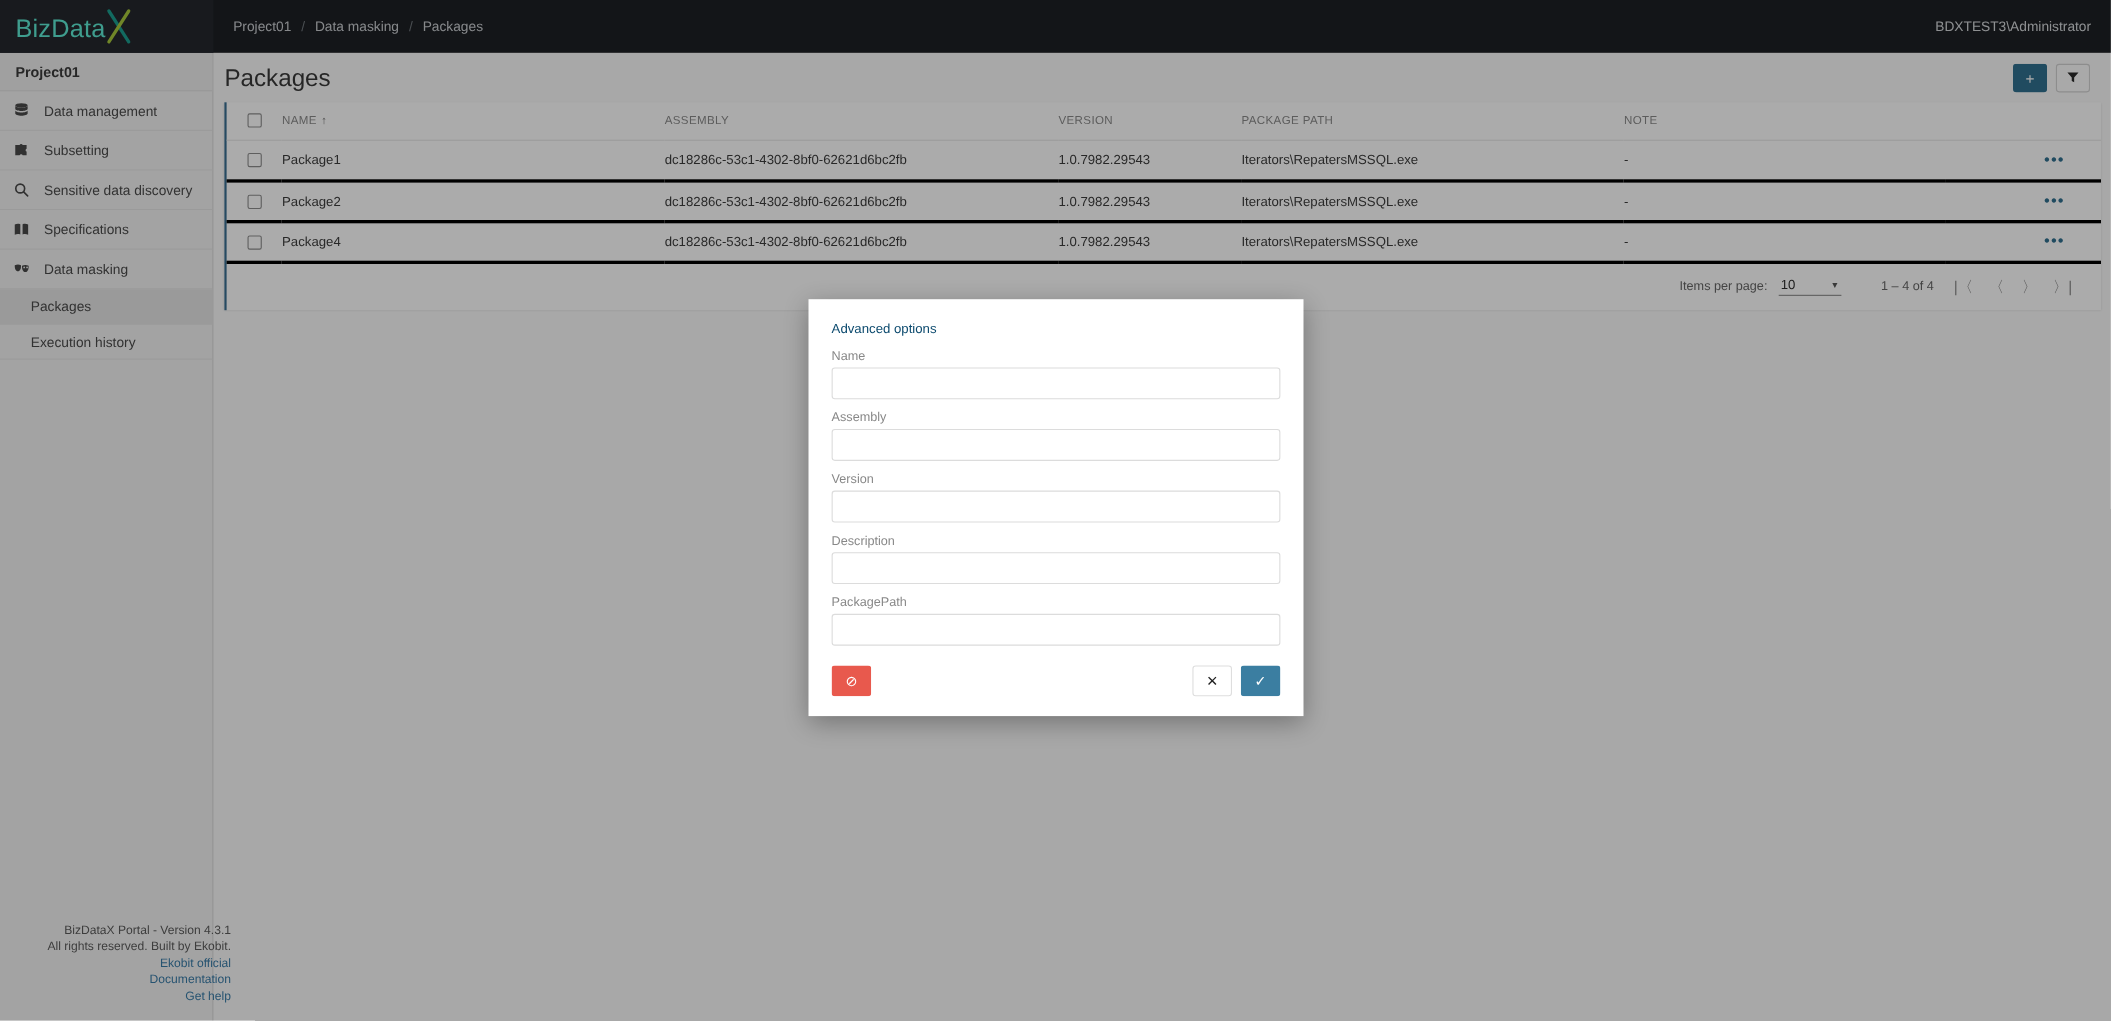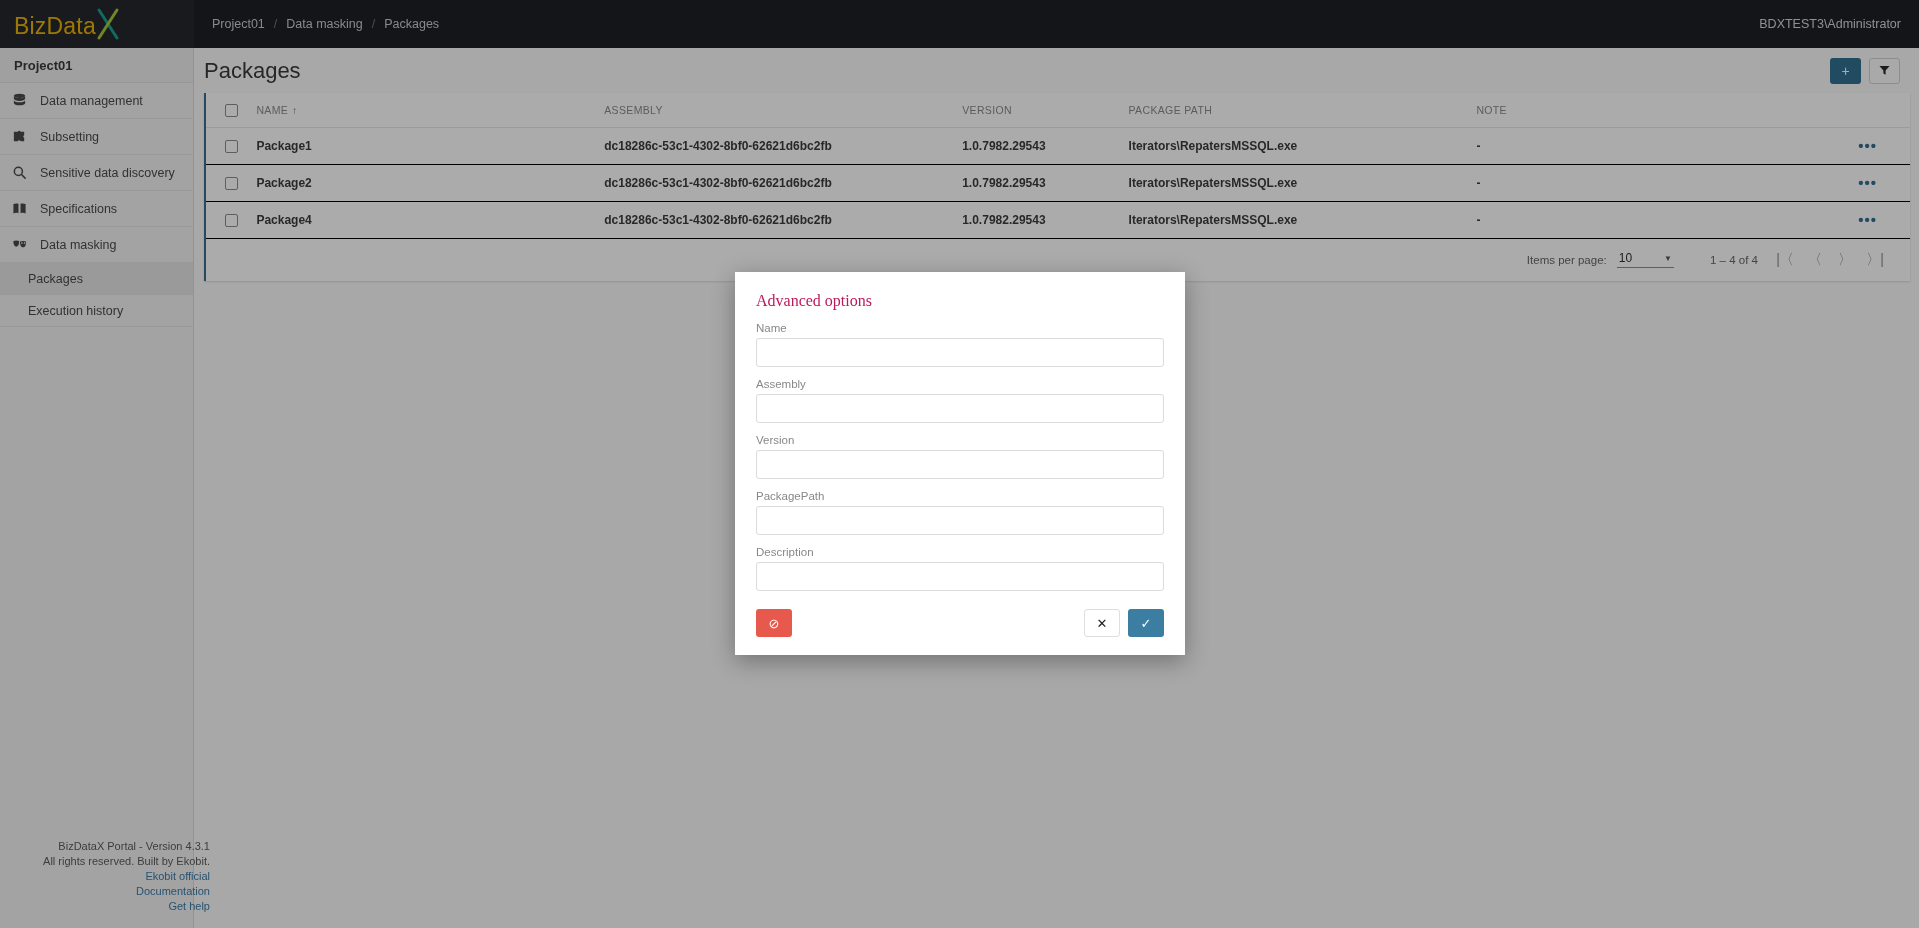--- a/index.html
+++ b/index.html
@@ -25,21 +25,21 @@
     display: flex; align-items: center;
     z-index: 5;
   }
   .logo-box {
     width: 194px; height: 48px;
     background: #24282d;
     display: flex; align-items: center;
     padding-left: 14px;
   }
   .logo-text {
-    font-size: 23px; color: #eab308;
+    font-size: 23px; color: #5eead4;
     letter-spacing: .2px; font-weight: 400;
     display: flex; align-items: baseline;
   }
   .logo-x {
     position: relative; width: 26px; height: 26px;
     display: inline-block; margin-left: -1px;
     top: 5px;
   }
   .logo-x svg { position: absolute; left: 0; top: -6px; }
   .breadcrumb {
@@ -135,21 +135,21 @@
   }
   table.grid { width: 100%; border-collapse: collapse; table-layout: fixed; }
   table.grid th {
     height: 34px; font-size: 10.5px; font-weight: 400;
     color: #8a8a8a; text-align: left; letter-spacing: .35px;
     border-bottom: 1px solid #e8e8e8;
     padding: 0;
   }
   table.grid td {
     height: 37px; font-size: 12px; color: #3d3d3d;
-    border-bottom: 1px solid #000000; padding: 0; font-weight: bold;
+    border-bottom: 3px solid #000000; padding: 0;
   }
   .c-check { width: 50px; padding-left: 19px !important; }
   .c-name  { width: 345px; }
   .c-asm   { width: 355px; }
   .c-ver   { width: 165px; }
   .c-path  { width: 345px; }
   .c-note  { width: 290px; }
   .c-act   { width: 140px; text-align: right; padding-right: 33px !important; }
   .cbox {
     width: 13px; height: 13px; border: 1px solid #8d8d8d;
@@ -184,21 +184,21 @@
     background: rgba(0,0,0,.33); z-index: 20;
   }
   .modal {
     position: absolute; left: 735px; top: 272px;
     width: 450px; background: #fff;
     box-shadow: 0 6px 22px rgba(0,0,0,.32);
     padding: 18px 21px 18px 21px;
     z-index: 21;
   }
   .modal-title {
-    font-size: 16px; color: #be185d; margin: 2px 0 12px 0; font-weight: 400; font-family: Liberation Serif, serif;
+    font-size: 12px; color: #0c4a6e; margin: 2px 0 12px 0; font-weight: 400;
   }
   .field { margin-bottom: 11px; }
   .field-label { font-size: 11.5px; color: #888; margin-bottom: 4px; display: block; }
   .field-input {
     width: 100%; height: 29px; border: 1px solid #dcdcdc; border-radius: 3px;
     background: #fff; font-size: 12px; color: #333; padding: 0 7px;
     font-family: "Liberation Sans", sans-serif; outline: none;
   }
   .modal-actions {
     display: flex; align-items: center; margin-top: 18px;
@@ -400,25 +400,25 @@
     </div>
     <div class="field">
       <label class="field-label">Assembly</label>
       <input class="field-input" type="text" placeholder="" style="">
     </div>
     <div class="field">
       <label class="field-label">Version</label>
       <input class="field-input" type="text" placeholder="" style="">
     </div>
     <div class="field">
+      <label class="field-label">Description</label>
+      <input class="field-input" type="text" placeholder="" style="">
+    </div>
+    <div class="field">
       <label class="field-label">PackagePath</label>
-      <input class="field-input" type="text" placeholder="" style="">
-    </div>
-    <div class="field">
-      <label class="field-label">Description</label>
       <input class="field-input" type="text" placeholder="" style="">
     </div>
 
     <div class="modal-actions">
       <div class="m-btn m-clear">
         <span>⊘</span>
       </div>
       <div class="m-btn m-cancel">
         <span>✕</span>
       </div>

